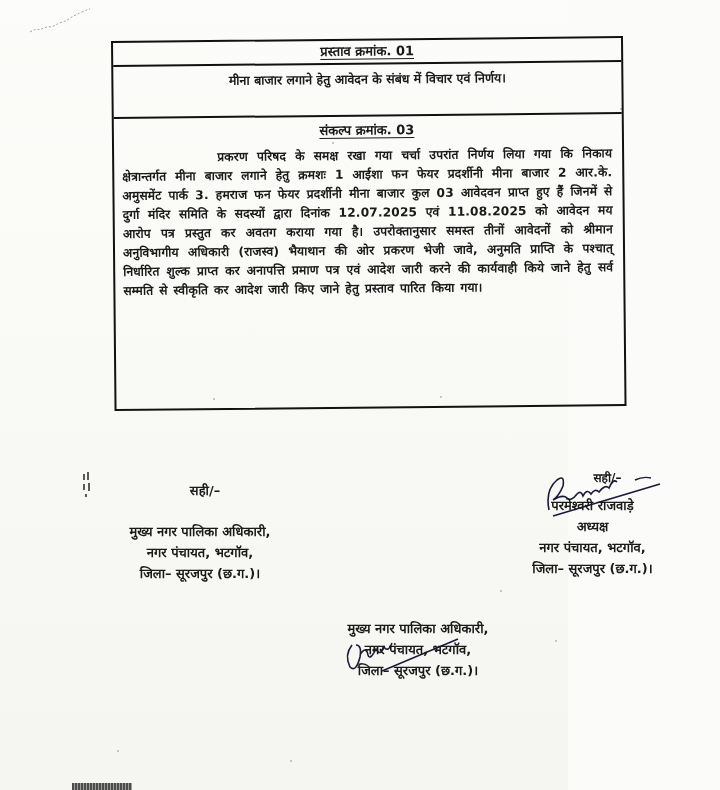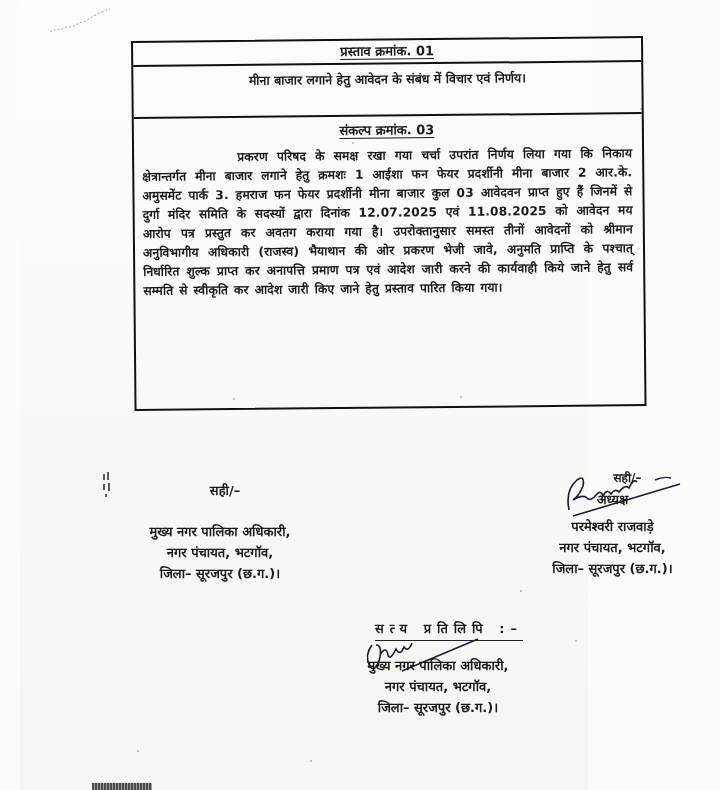--- a/index.html
+++ b/index.html
@@ -13,21 +13,20 @@
       position: relative;
       overflow: hidden;
       font-family: "DejaVu Sans", sans-serif;
       color: #1a1a1a;
     }
     .page {
       position: absolute;
       left: 0; top: 0;
       width: 568px; height: 790px;
       background: linear-gradient(180deg, #fcfcfa 0%, #f8f8f5 60%, #f5f5f2 100%);
-      margin-left: 20px;
     }
     .speck {
       position: absolute;
       width: 2px; height: 2px;
       background: #888;
       border-radius: 50%;
       opacity: .6;
     }
     .corner-scribble {
       position: absolute;
@@ -207,32 +206,31 @@
     <div>जिला– सूरजपुर (छ.ग.)।</div>
   </div>
 
   <svg class="signature-scrawl" style="left:535px;top:470px;width:130px;height:50px;" viewBox="0 0 130 50">
     <path d="M14 40 q-4 -20 8 -30 q8 -6 6 6 q-4 10 -10 14 q10 -6 14 -2 q4 4 10 -4 q4 -4 6 2 q4 -8 8 -2 q4 -6 8 -2 q6 -8 10 -4 q4 -10 8 -6" stroke="#1a1a3a" stroke-width="1.6" fill="none"></path>
     <path d="M18 46 L125 14" stroke="#1a1a3a" stroke-width="1.6" fill="none"></path>
     <path d="M100 10 q8 -4 16 -2" stroke="#1a1a3a" stroke-width="1.4" fill="none"></path>
   </svg>
   <div class="sig-right">
     <div class="sahi">सही/–</div>
+    <div style="margin-top:6px;">परमेश्वरी राजवाड़े</div>
     <div>अध्यक्ष</div>
-    <div style="margin-top:6px;">परमेश्वरी राजवाड़े</div>
     <div>नगर पंचायत, भटगॉव,</div>
     <div>जिला– सूरजपुर (छ.ग.)।</div>
   </div>
 
   <svg class="signature-scrawl" style="left:340px;top:625px;width:130px;height:50px;" viewBox="0 0 130 50">
     <path d="M12 20 q-8 10 -2 22 q6 6 10 -10 q2 -12 -4 -12 M20 30 q6 -10 8 0 q2 6 8 -6 q4 8 8 -2 q4 6 8 -4" stroke="#1a1a3a" stroke-width="1.6" fill="none"></path>
     <path d="M42 46 L118 14" stroke="#1a1a3a" stroke-width="1.6" fill="none"></path>
   </svg>
   <div class="sig-bottom">
-    <div class="copy-label">सत्य प्रतिलिपि :–</div>
     <div class="lines">
       <div>मुख्य नगर पालिका अधिकारी,</div>
       <div>नगर पंचायत, भटगॉव,</div>
       <div>जिला– सूरजपुर (छ.ग.)।</div>
     </div>
   </div>
 
   <div class="footer-stamp"></div>
 </div>
 

